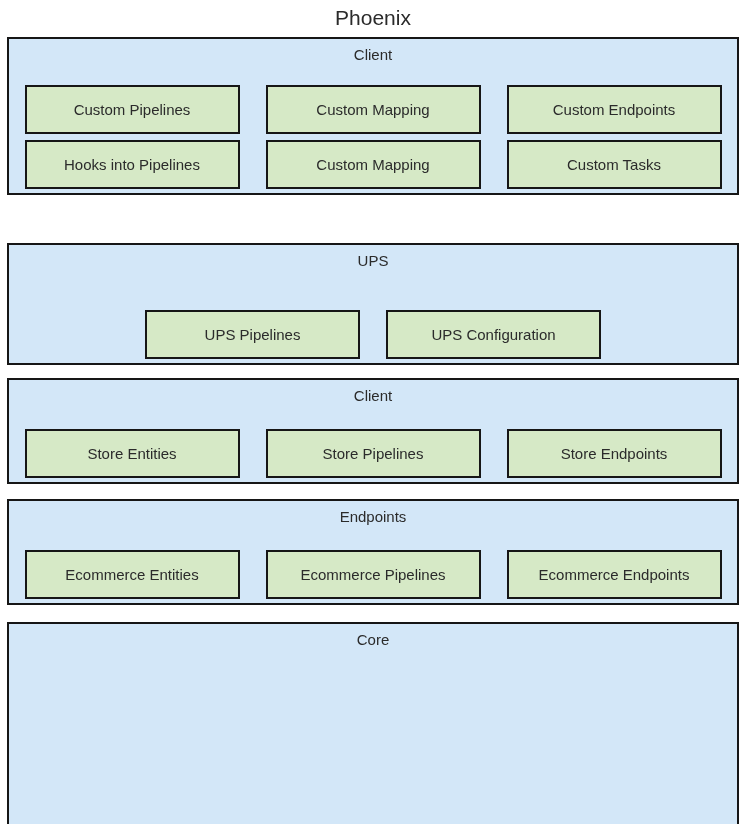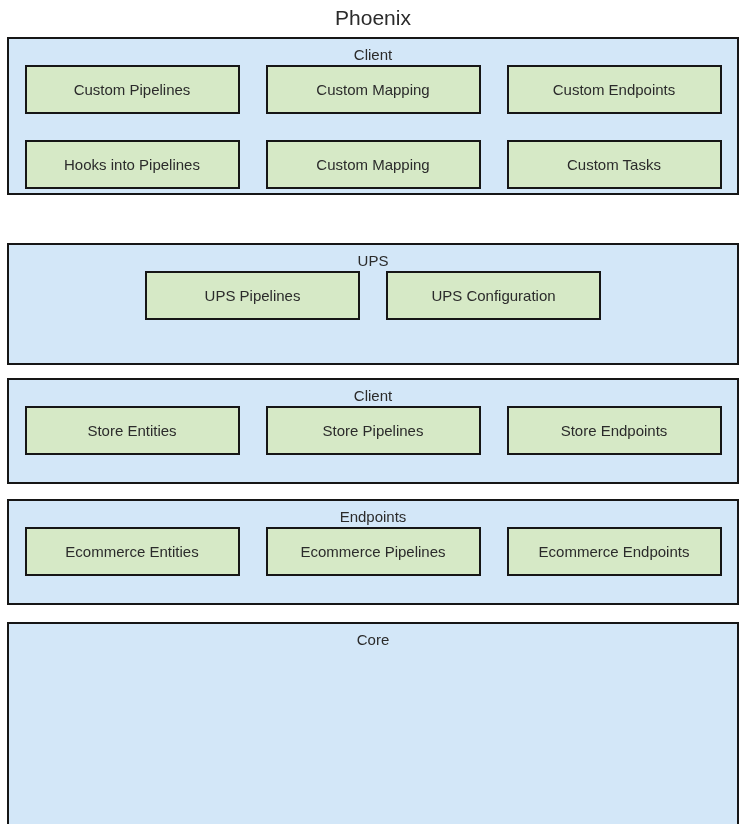--- a/index.html
+++ b/index.html
@@ -36,22 +36,22 @@
     text-align: center;
     font-size: 15px;
     line-height: 20px;
     padding-top: 6px;
     height: 26px;
   }
   .rows {
     flex: 1;
     display: flex;
     flex-direction: column;
-    justify-content: space-between;
-    gap: 0;
+    justify-content: flex-end;
+    gap: 6px;
     padding-bottom: 4px;
   }
   .row {
     display: flex;
     justify-content: center;
     gap: 26px;
   }
   .box {
     width: 215px;
     height: 49px;

